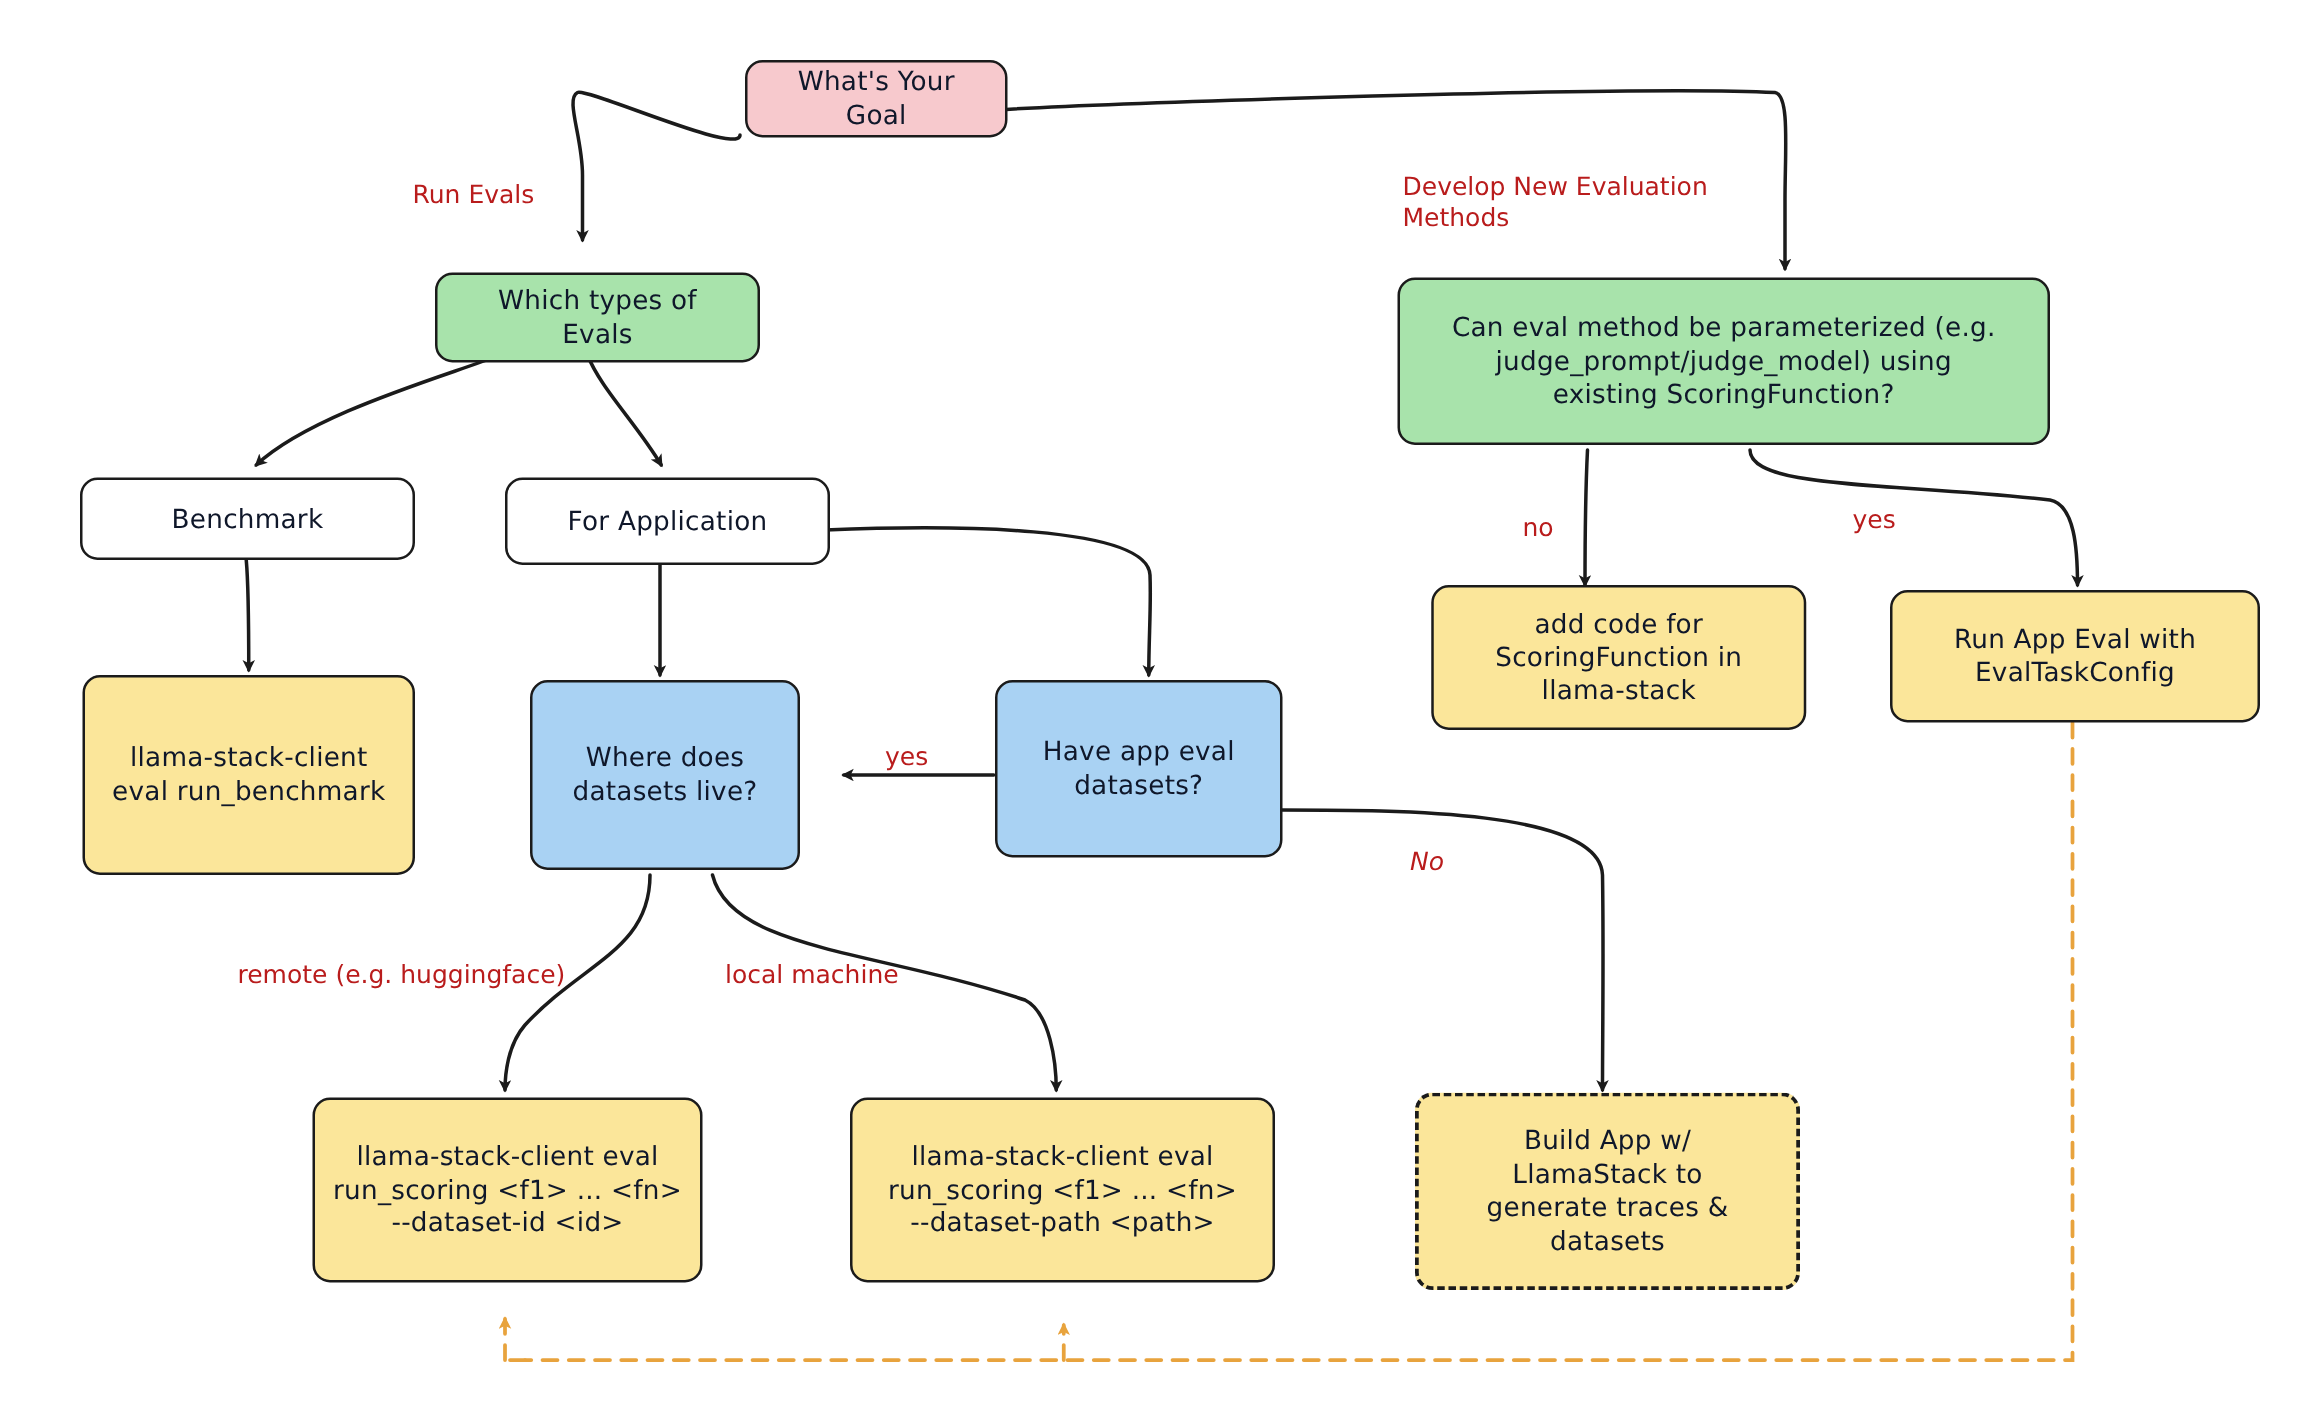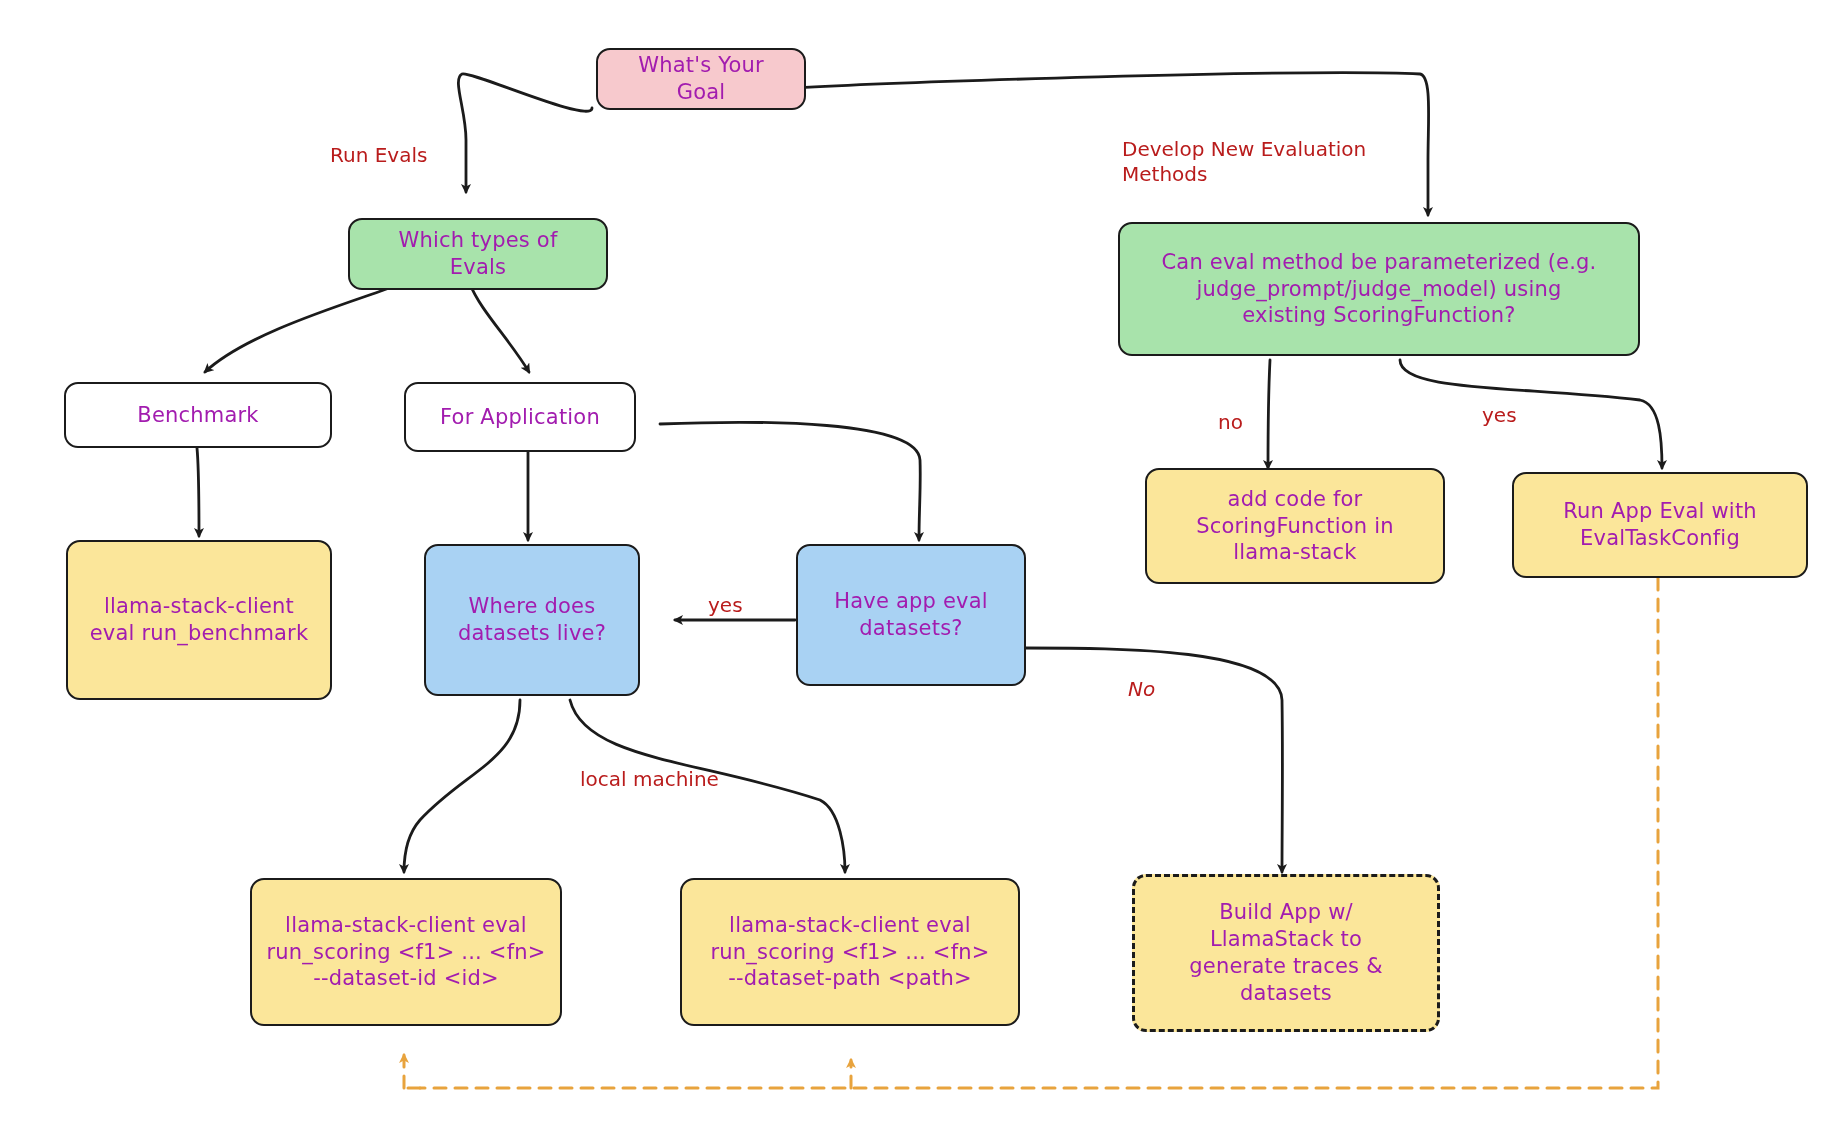--- a/index.html
+++ b/index.html
@@ -23,21 +23,21 @@
     height: 1124px;
     pointer-events: none;
   }
   .node {
     position: absolute;
     box-sizing: border-box;
     display: flex;
     align-items: center;
     justify-content: center;
     text-align: center;
-    color: #a21caf;
+    color: #0f172a;
     font-size: 21px;
     line-height: 1.28;
     padding: 6px 10px;
     border: 2.5px solid #1b1b1b;
     border-radius: 14px;
     white-space: pre-line;
     letter-spacing: 0.2px;
   }
   .n-pink   { background: #f7c9cd; }
   .n-green  { background: #a8e3ab; }
@@ -119,21 +119,21 @@
   <div class="node n-green" style="left:1118px; top:222px; width:522px; height:134px;">
     <span>Can eval method be parameterized (e.g.
 judge_prompt/judge_model) using
 existing ScoringFunction?</span>
   </div>
 
   <div class="node n-white" style="left:64px; top:382px; width:268px; height:66px;">
     <span>Benchmark</span>
   </div>
 
-  <div class="node n-white" style="left:404px; top:382px; width:232px; height:70px;">
+  <div class="node n-white" style="left:404px; top:382px; width:260px; height:70px;">
     <span>For Application</span>
   </div>
 
   <div class="node n-yellow" style="left:1108px; top:468px; width:300px; height:116px;margin-left:37px;">
     <span>add code for
 ScoringFunction in
 llama-stack</span>
   </div>
 
   <div class="node n-yellow" style="left:1512px; top:472px; width:296px; height:106px;align-items:center;">
@@ -193,18 +193,21 @@
   </div>
 
   <div class="edge-label" style="left:708px; top:568px;">
     <span>yes</span>
   </div>
 
   <div class="edge-label" style="left:1128px; top:652px; font-style:italic;">
     <span>No</span>
   </div>
 
+  <div class="edge-label" style="left:190px; top:742px;">
+    <span>remote (e.g. huggingface)</span>
+  </div>
 
   <div class="edge-label" style="left:580px; top:742px;">
     <span>local machine</span>
   </div>
 
 </div>
 
 </body></html>

